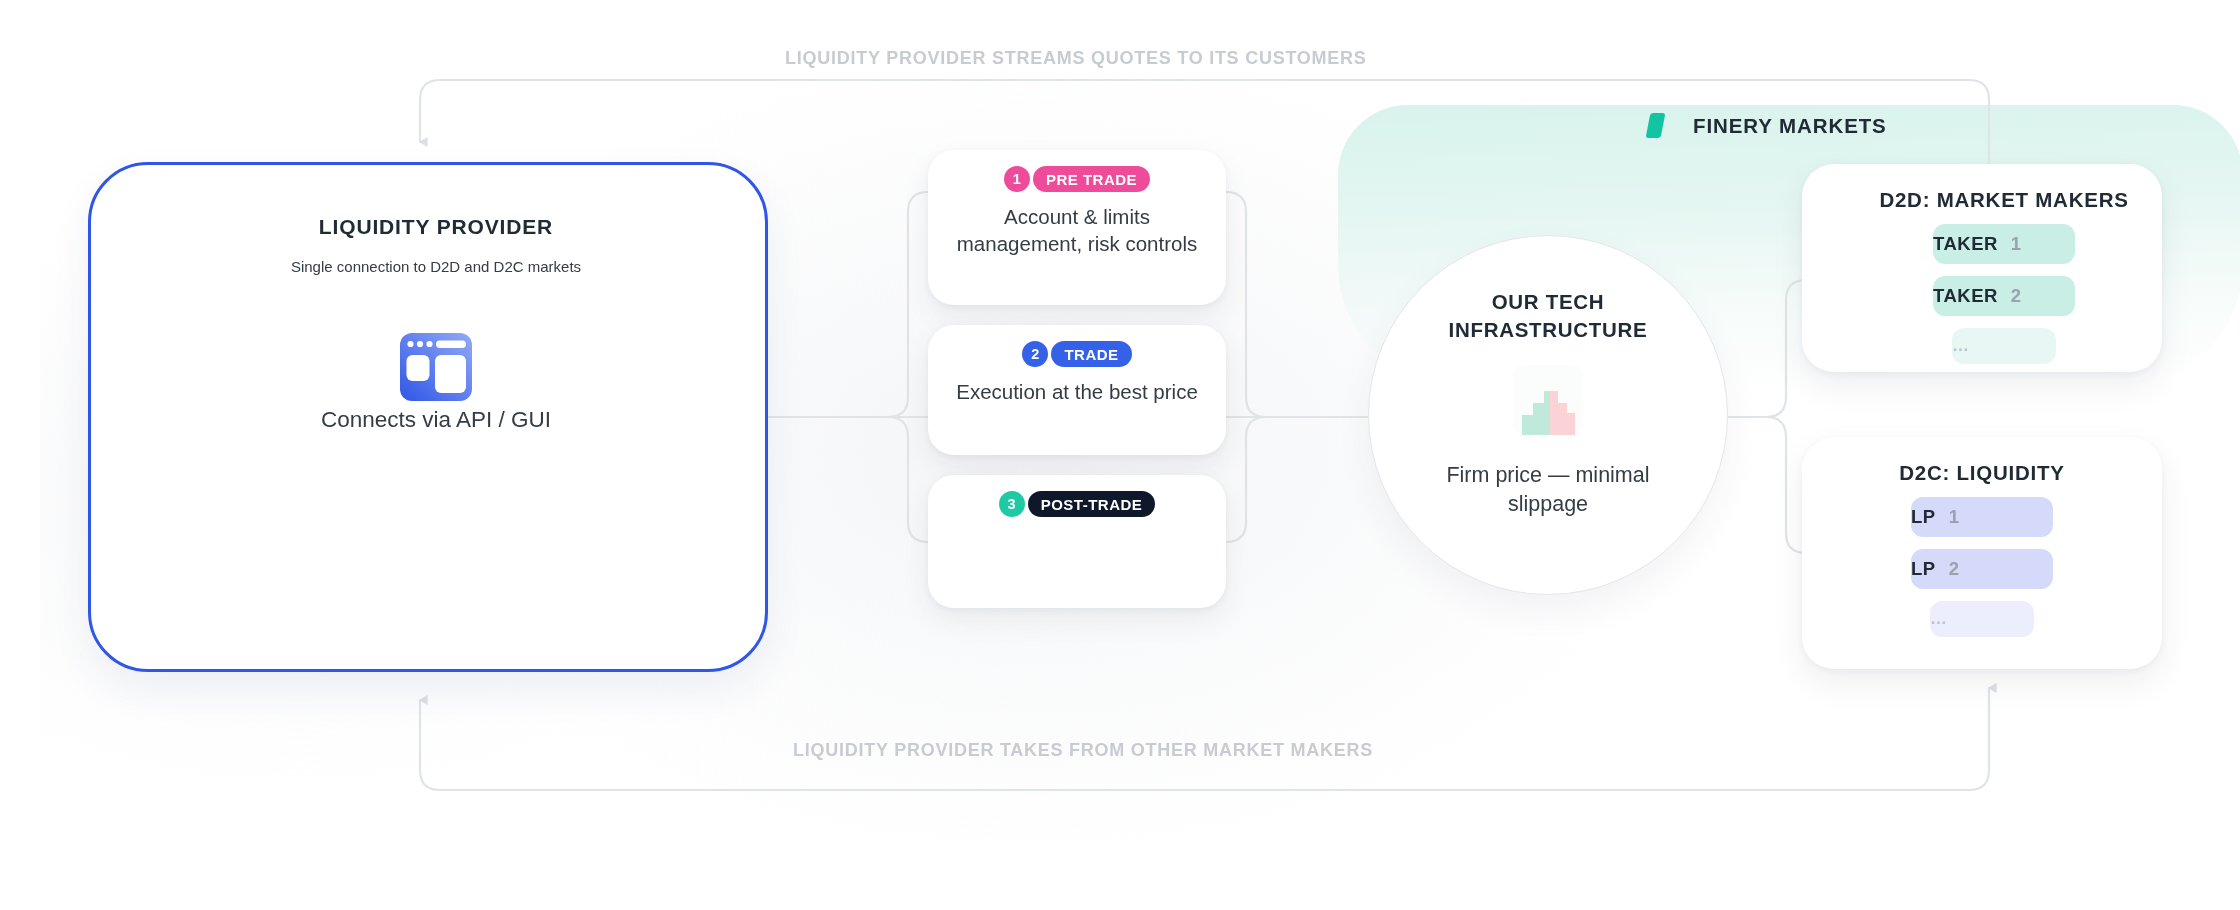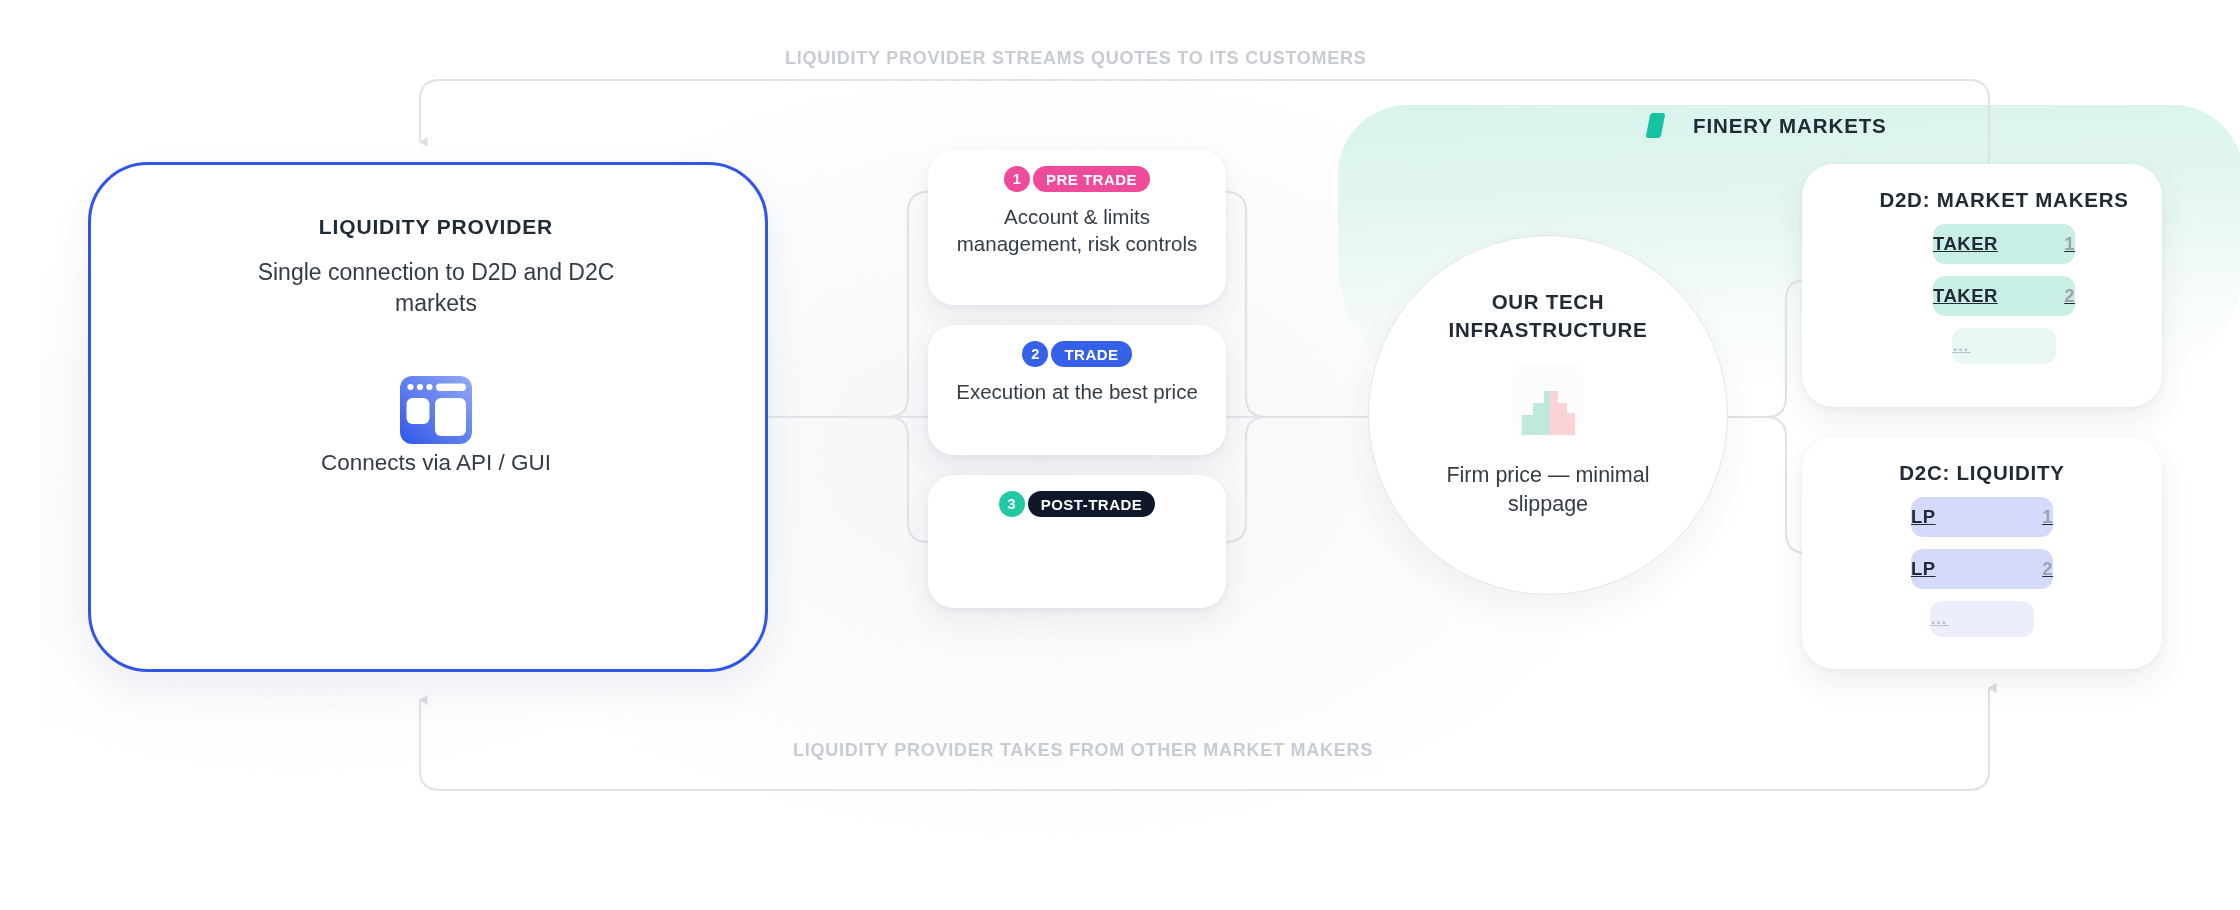--- a/index.html
+++ b/index.html
@@ -65,21 +65,21 @@
     z-index: 20;
     display: flex; flex-direction: column; align-items: center; padding-left: 16px;
   }
   .lp-title {
     margin-top: 50px;
     font-size: 21px; font-weight: 700; letter-spacing: 0.85px;
     color: #212b36;
   }
   .lp-sub {
     margin-top: 18px; width: 430px;
-    font-size: 23px; line-height: 1.36; text-align: center;
+    font-size: 15px; line-height: 1.36; text-align: center;
     color: #343c45;
   }
   .lp-icon { margin-top: 54px; }
   .lp-foot {
     font-size: 22.5px; color: #343c45;
   }
 
   
   .card {
     position: absolute;
@@ -139,33 +139,33 @@
   
   .panel {
     position: absolute;
     left: 1802px; width: 360px;
     background: #ffffff;
     border-radius: 32px;
     box-shadow: 0 14px 32px rgba(45,55,80,0.08), 0 2px 6px rgba(45,55,80,0.05);
     z-index: 20;
     display: flex; flex-direction: column; align-items: center;
   }
-  .panel-d2d { top: 164px; height: 243px; padding-left: 44px; }
+  .panel-d2d { top: 164px; height: 208px; padding-left: 44px; }
   .panel-d2c { top: 437px; height: 232px; }
   .panel-title {
     margin-top: 24px;
     font-size: 20.5px; font-weight: 700; letter-spacing: 0.75px;
     color: #212b36;
   }
   .chip {
     margin-top: 12px; width: 142px; height: 40px;
     border-radius: 12px;
-    display: flex; align-items: center; justify-content: space-between;
-    gap: 21px;
-    font-size: 18.5px; font-weight: 700; letter-spacing: 0.5px; text-decoration: underline;
+    display: flex; align-items: center; justify-content: flex-start;
+    gap: 13px;
+    font-size: 18.5px; font-weight: 700; letter-spacing: 0.5px;
   }
   .chip .idx { font-weight: 700; color: #9aa3ad; }
   .chip-teal { background: #c9eee6; color: #212b36; }
   .chip-teal-faint { background: #e9f7f4; color: #b9c3cb; }
   .chip-lilac { background: #d5d9fa; color: #212b36; }
   .chip-lilac-faint { background: #eceefd; color: #b9c3cb; }
   .chip-dots { width: 104px; height: 36px; font-size: 17px; letter-spacing: 2px; }
 
   
   .caption {

